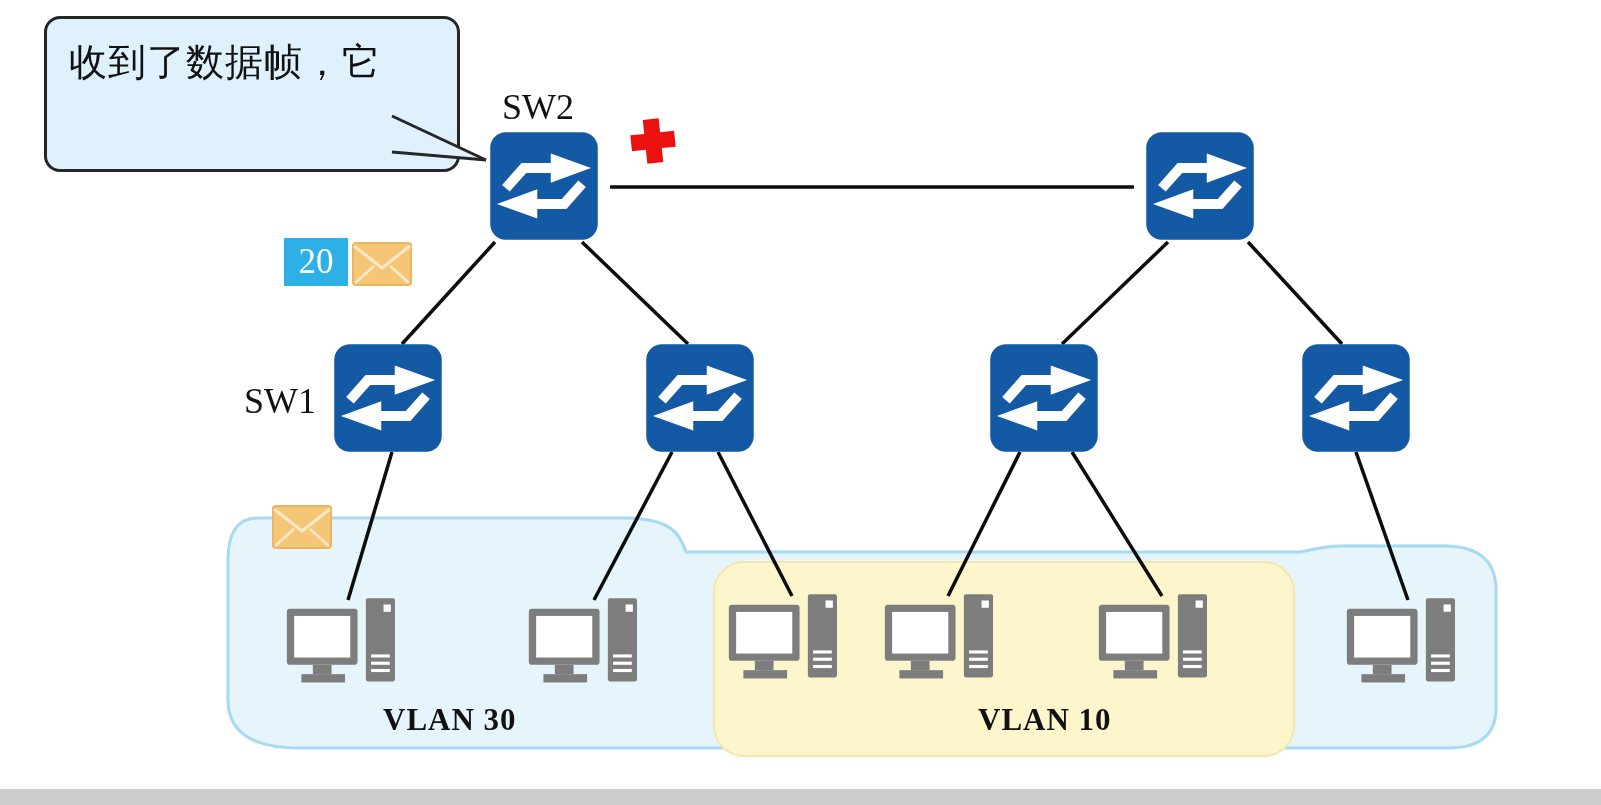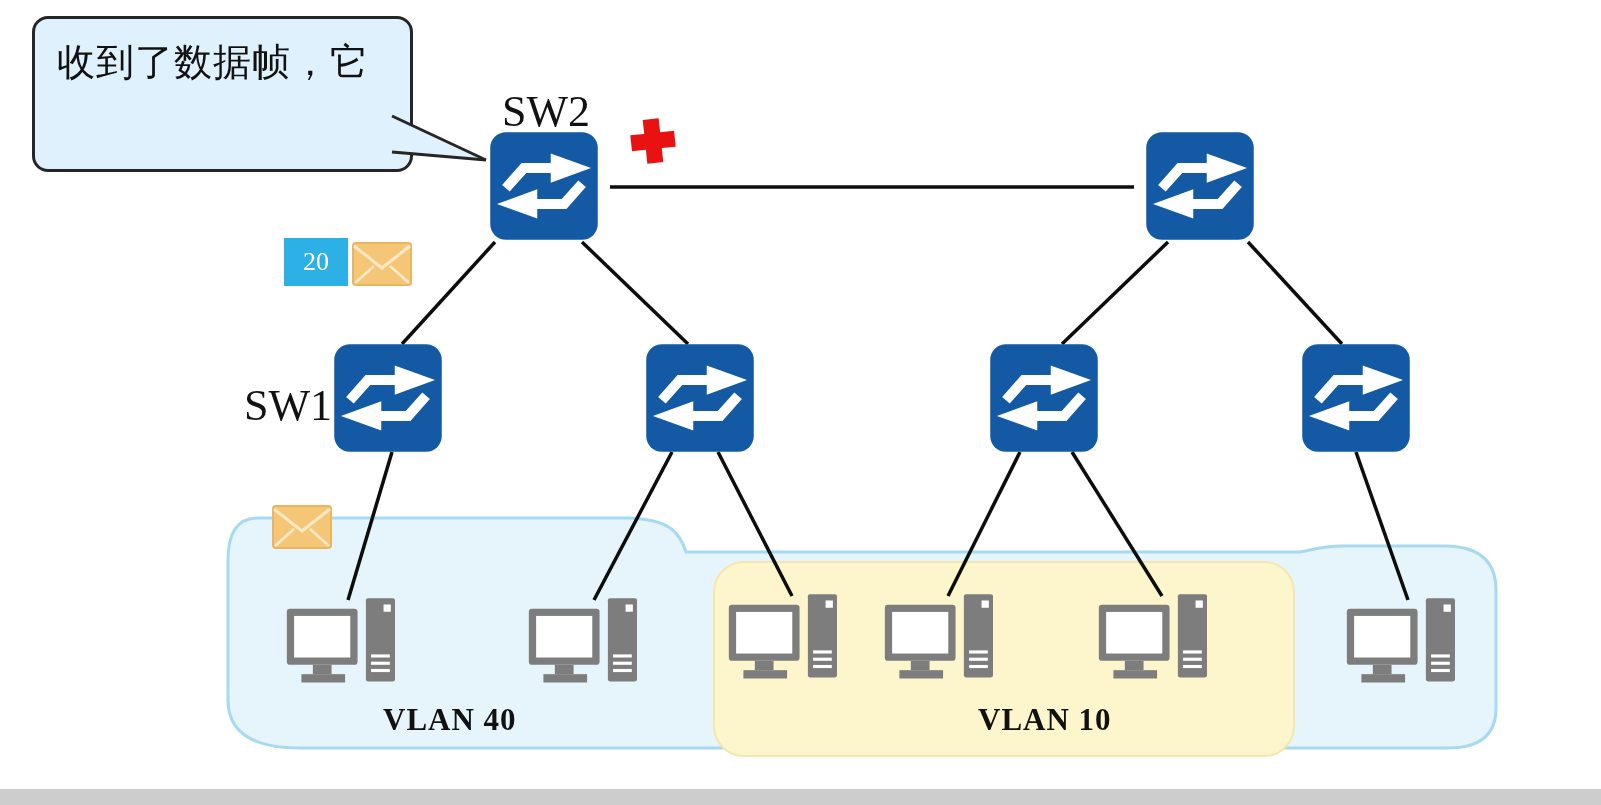--- a/index.html
+++ b/index.html
@@ -4,34 +4,34 @@
 <style>
   html,body{margin:0;padding:0;background:#ffffff;}
   #stage{
     position:relative;width:1601px;height:805px;overflow:hidden;background:#ffffff;
     font-family:"Liberation Serif","DejaVu Serif",serif;
   }
   .abs{position:absolute;}
   svg{display:block;}
   
   .bubble{
-    left:32px;top:16px;width:381px;height:156px;
+    left:44px;top:16px;width:416px;height:156px;
     background:#def1fc;border:3px solid #262626;border-radius:16px;
     box-sizing:border-box;padding:14px 18px 12px 22px;
     font-size:38px;line-height:1.55;color:#111;letter-spacing:1px;
     z-index:6;
   }
   .bubble-tail{left:0;top:0;z-index:7;pointer-events:none;}
   
-  .node-label{font-size:44px;color:#111;z-index:8;}
+  .node-label{font-size:36px;color:#111;z-index:8;}
   .vlan-label{font-size:31px;font-weight:bold;color:#111;z-index:8;letter-spacing:1px;}
   
   .tag{
     left:284px;top:238px;width:64px;height:48px;background:#2cb0e6;
-    color:#ffffff;font-size:26px;display:flex;align-items:center;justify-content:center;
+    color:#ffffff;font-size:35px;display:flex;align-items:center;justify-content:center;
     z-index:8;
   }
   .switch{width:132px;height:112px;z-index:5;}
   .pc{width:126px;height:104px;z-index:5;}
   .envelope{width:60px;height:44px;z-index:8;}
   .cross{left:628px;top:116px;width:50px;height:50px;z-index:8;transform:rotate(-6deg);}
   .layer{left:0;top:0;z-index:2;}
   .bottom-bar{left:0;top:789px;width:1601px;height:16px;background:#cdcdcd;z-index:1;}
 </style>
 </head>
@@ -65,21 +65,21 @@
     <div>收到了数据帧，它</div>
   </div>
   <svg class="abs bubble-tail" width="1601" height="805" viewBox="0 0 1601 805">
     <polygon points="392,116 486,160 392,152" fill="#def1fc"></polygon>
     <line x1="392" y1="116" x2="486" y2="160" stroke="#262626" stroke-width="3"></line>
     <line x1="392" y1="152" x2="486" y2="160" stroke="#262626" stroke-width="3"></line>
   </svg>
 
   <div class="abs node-label" style="left:502px;top:86px;">SW2</div>
   <div class="abs node-label" style="left:228px;top:380px;margin-left:16px;">SW1</div>
-  <div class="abs vlan-label" style="left:383px;top:702px;">VLAN 40</div>
+  <div class="abs vlan-label" style="left:383px;top:702px;">VLAN 30</div>
   <div class="abs vlan-label" style="left:978px;top:702px;text-align:right;">VLAN 10</div>
 
   <div class="abs tag">20</div>
   <svg class="abs envelope" style="left:352px;top:242px;" viewBox="0 0 60 44">
     <rect x="1" y="1" width="58" height="42" rx="3" fill="#f6c677" stroke="#eab561" stroke-width="2"></rect>
     <path d="M2,4 L30,26 L58,4" fill="none" stroke="#fde9c8" stroke-width="3"></path>
     <path d="M3,41 L22,24 M57,41 L38,24" fill="none" stroke="#fde9c8" stroke-width="2.5"></path>
   </svg>
   <svg class="abs envelope" style="left:272px;top:505px;" viewBox="0 0 60 44">
     <rect x="1" y="1" width="58" height="42" rx="3" fill="#f6c677" stroke="#eab561" stroke-width="2"></rect>

